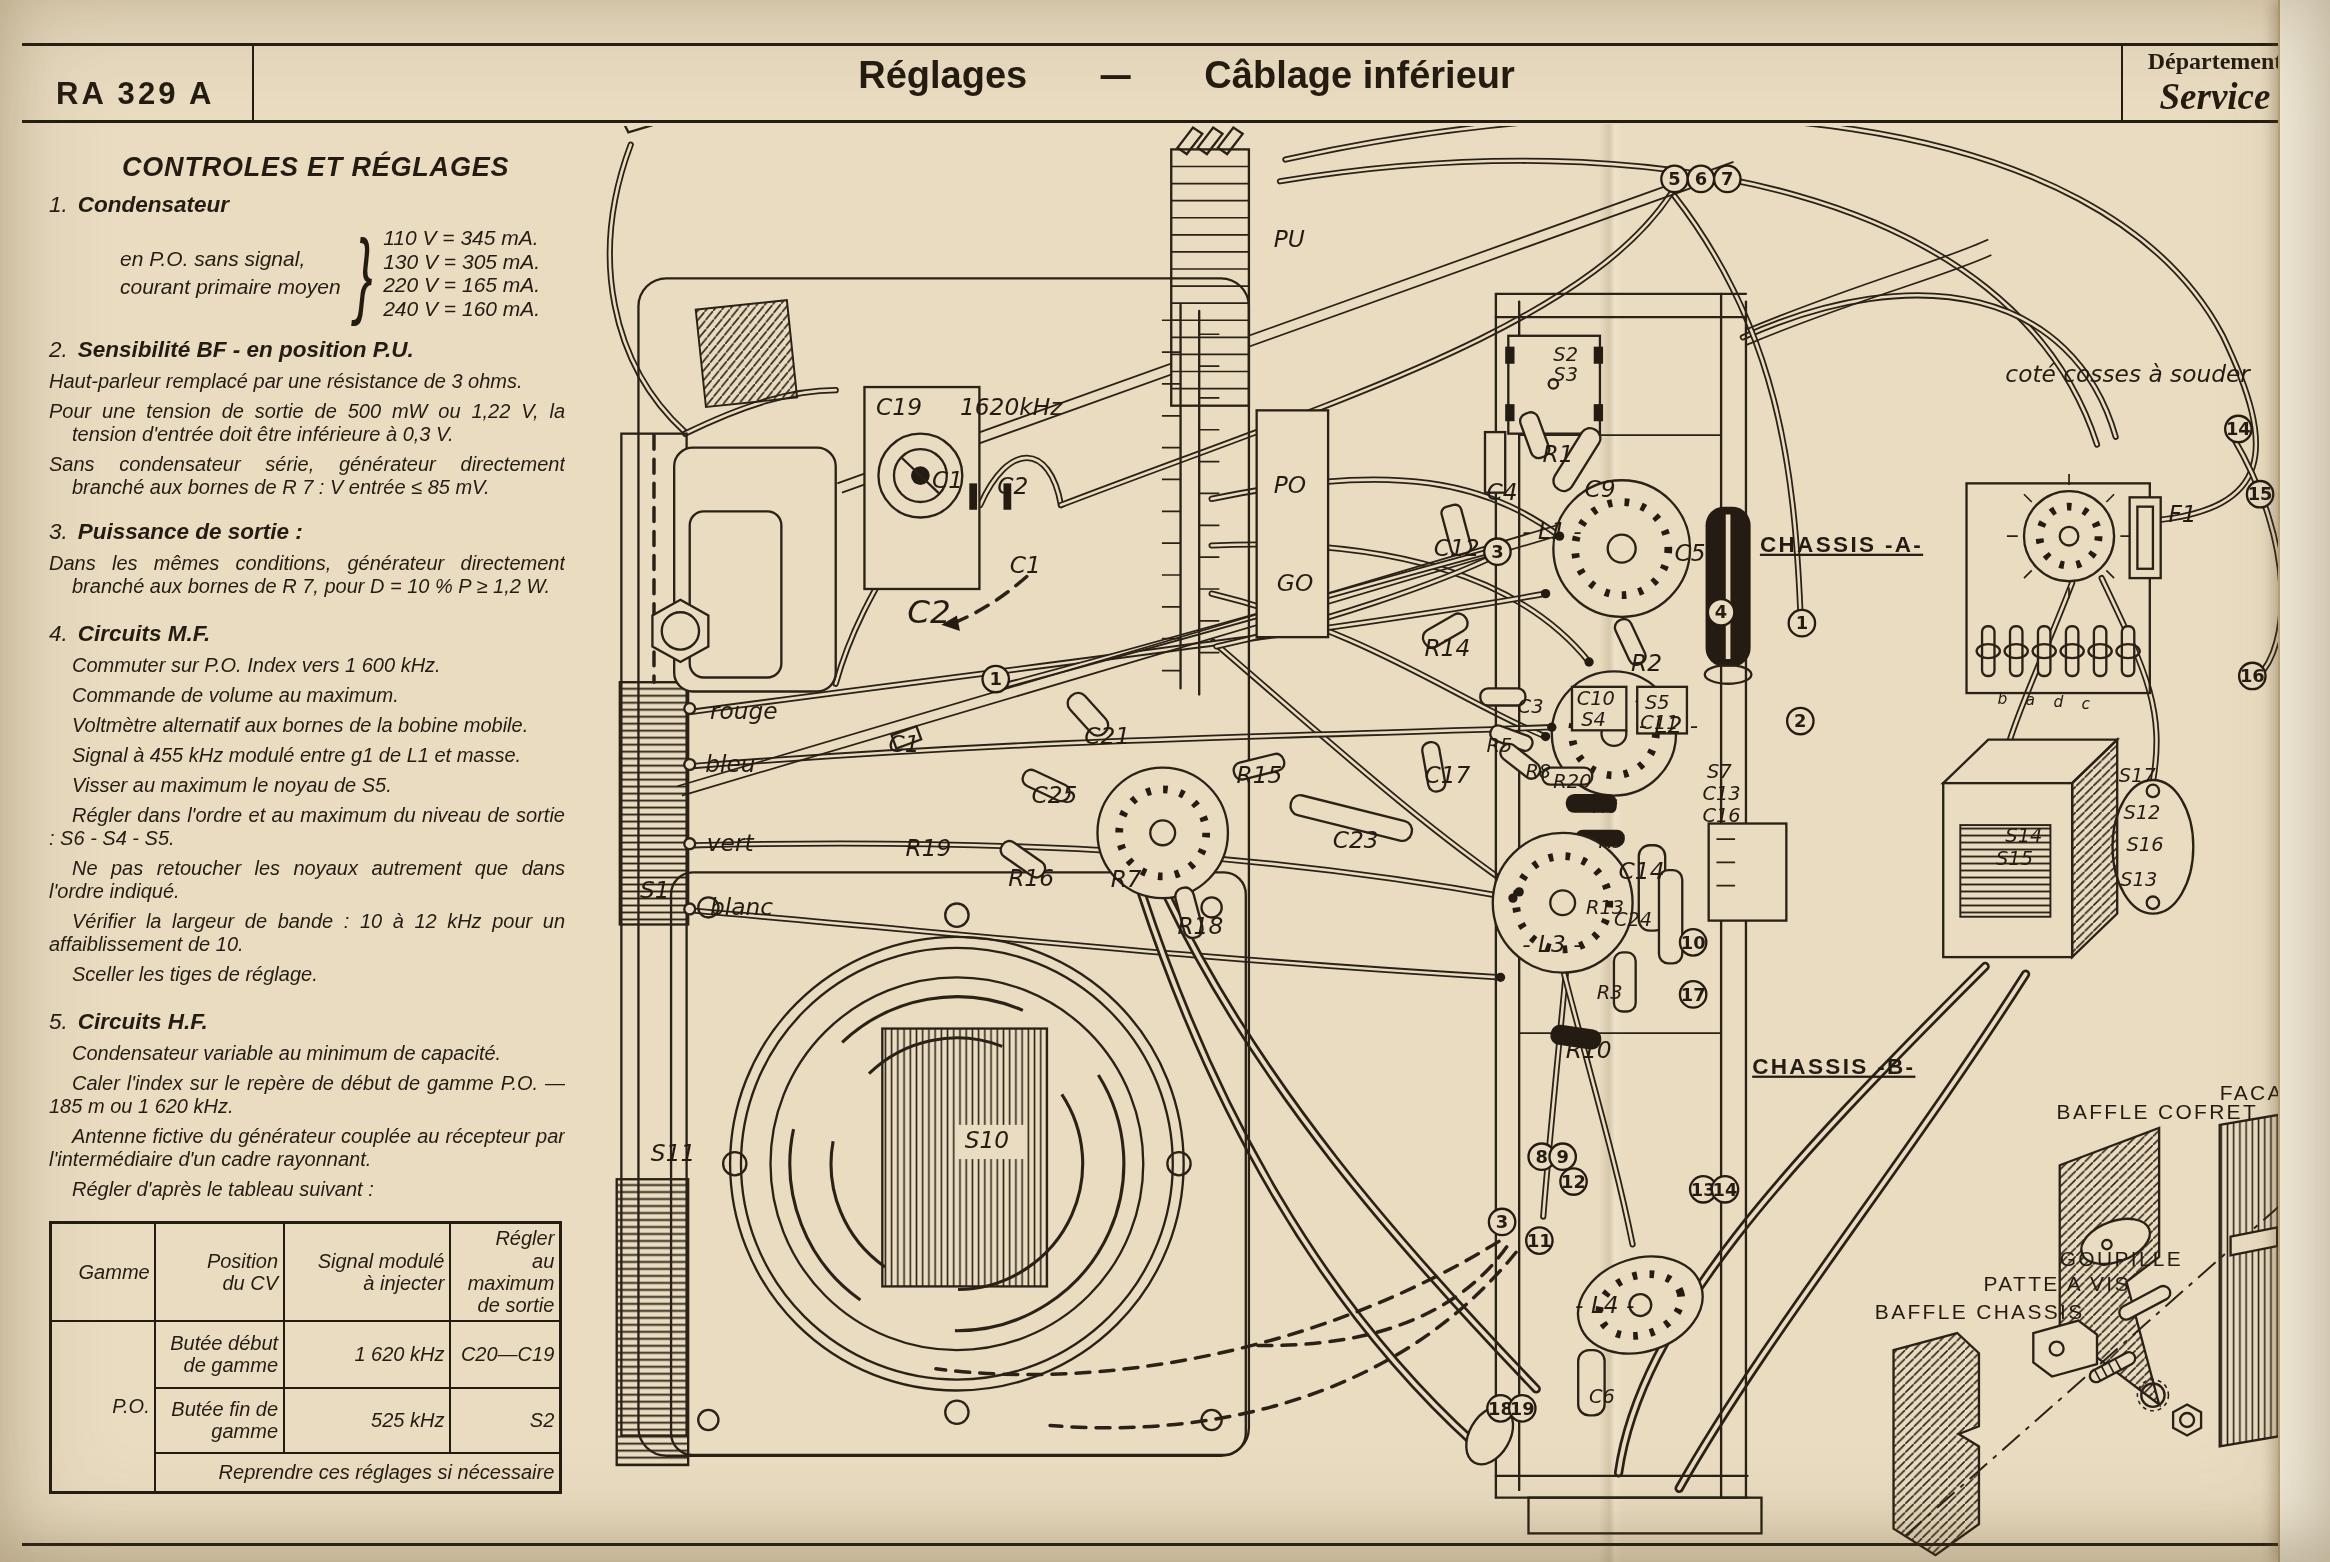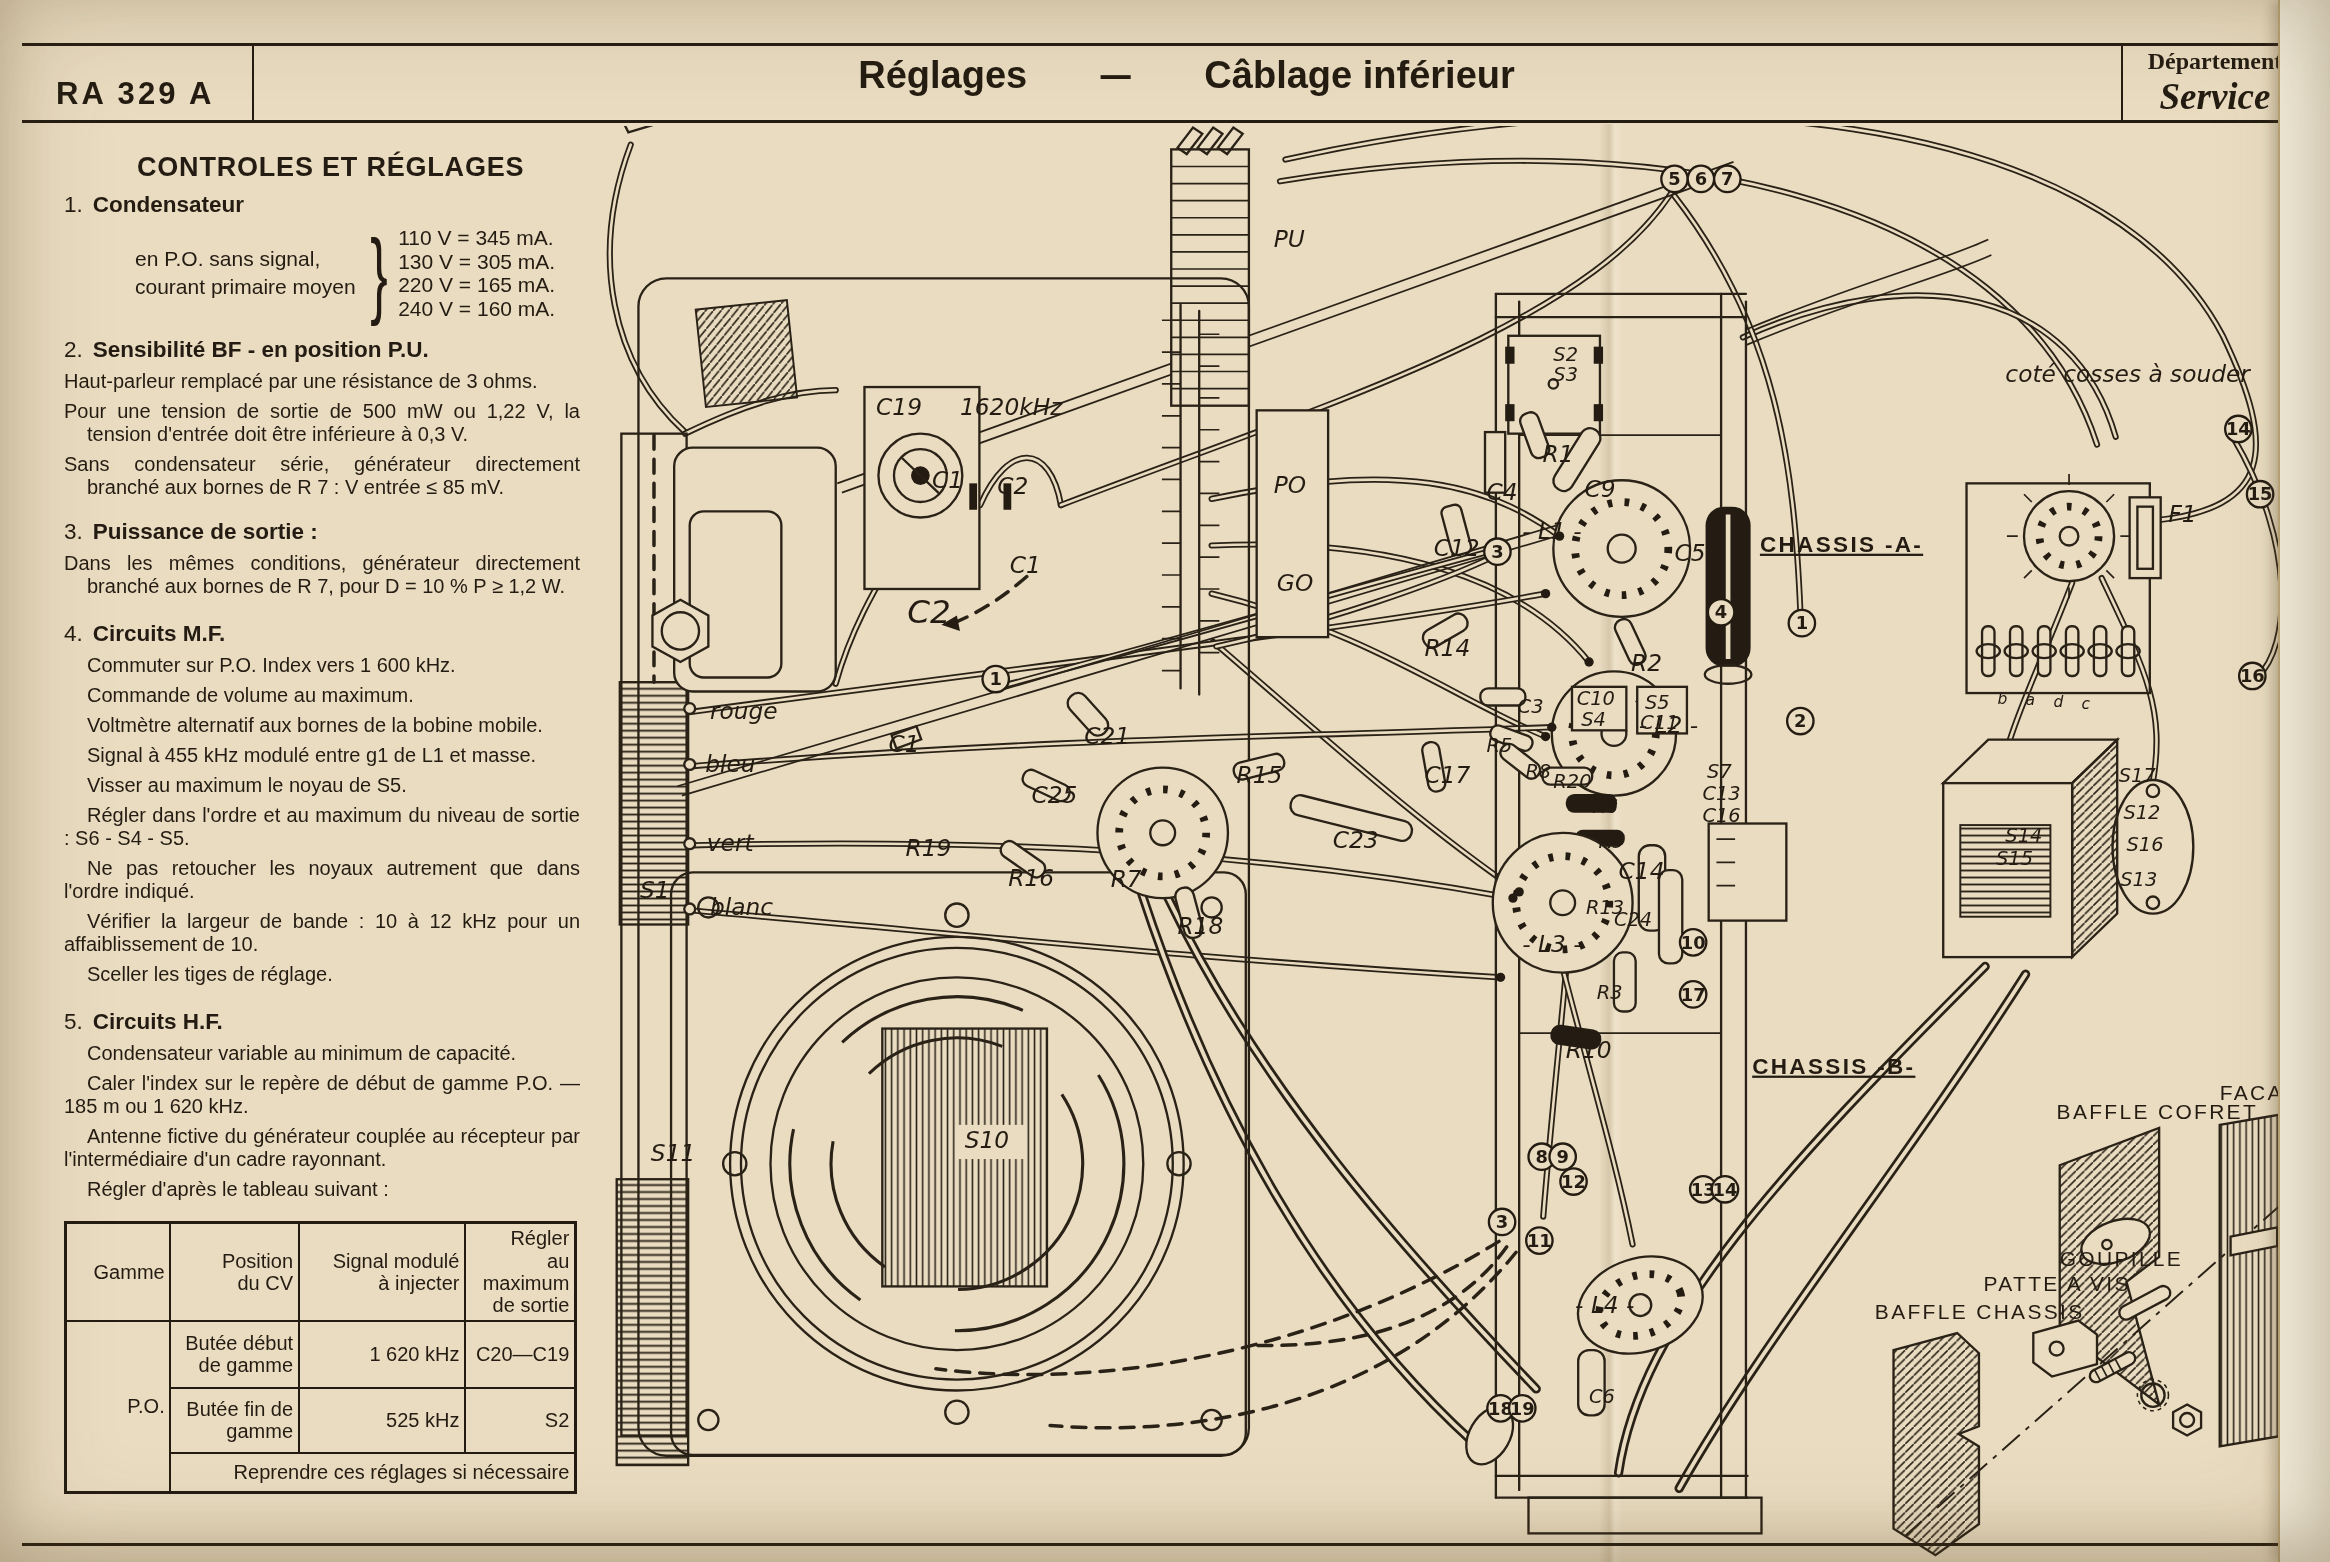--- a/index.html
+++ b/index.html
@@ -21,21 +21,21 @@
   .rule{position:absolute;left:22px;width:2282px;height:3.1px;background:var(--ink);}
   .vsep{position:absolute;top:45px;height:78px;width:2.3px;background:var(--ink);}
 
   #hdr-model{position:absolute;left:56px;top:59px;font-size:31px;font-weight:bold;letter-spacing:3.1px;margin-top:17px;}
   #hdr-title{position:absolute;left:253px;top:54px;width:1867px;display:flex;justify-content:center;align-items:center;gap:78px;font-size:38px;font-weight:bold;}
   #hdr-title .dash{font-weight:bold;transform:scaleX(1.6);}
   #hdr-dept{position:absolute;left:2125px;top:48px;width:180px;text-align:center;font-family:"Liberation Serif",serif;}
   #hdr-dept .d1{font-size:24px;font-weight:bold;}
   #hdr-dept .d2{font-size:37px;font-weight:bold;font-style:italic;margin-top:0px;}
 
-  #leftcol{position:absolute;left:64px;top:130px;width:516px;height:1412px;overflow:hidden;}
+  #leftcol{position:absolute;left:49px;top:130px;width:516px;height:1412px;overflow:hidden;font-style:italic;}
   .main-title{margin:22px 0 0 73px;font-size:27px;font-weight:bold;letter-spacing:0.8px;}
   .sec{display:flex;gap:10px;font-size:22.5px;align-items:baseline;}
   .sec .h{font-weight:bold;}
   .mt12{margin-top:9.3px}.mt22{margin-top:17px}.mt26{margin-top:20px}.mt30{margin-top:23px}
   .consumption{display:flex;align-items:center;margin-top:7.8px;}
   .c-labels{margin-left:71px;width:233px;font-size:21px;line-height:1.32;}
   .c-brace{font-size:95px;font-weight:200;transform:scaleX(.55);line-height:.85;margin:0 0 0 -4.7px;}
   .c-values{font-size:21px;line-height:1.12;font-weight:500;margin-left:3.1px;}
   .para{font-size:20px;line-height:1.15;text-align:justify;margin:7px 0 0 0;}
   .hang{padding-left:23px;text-indent:-23px;}

